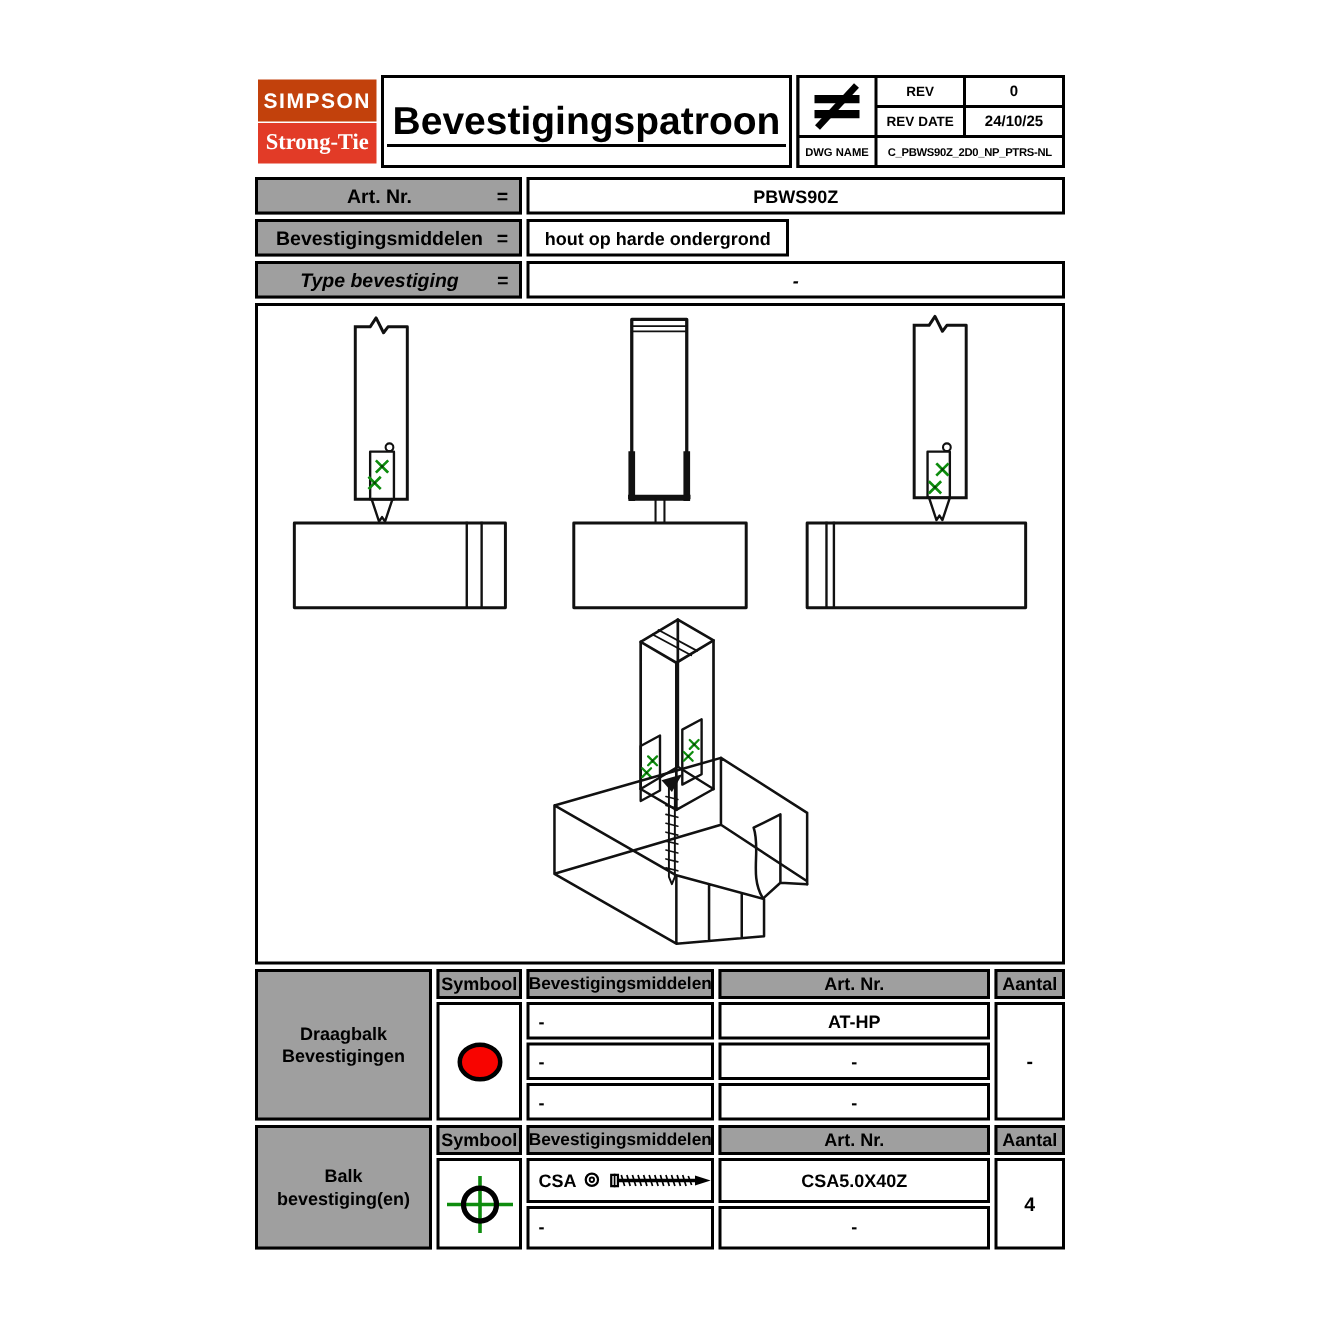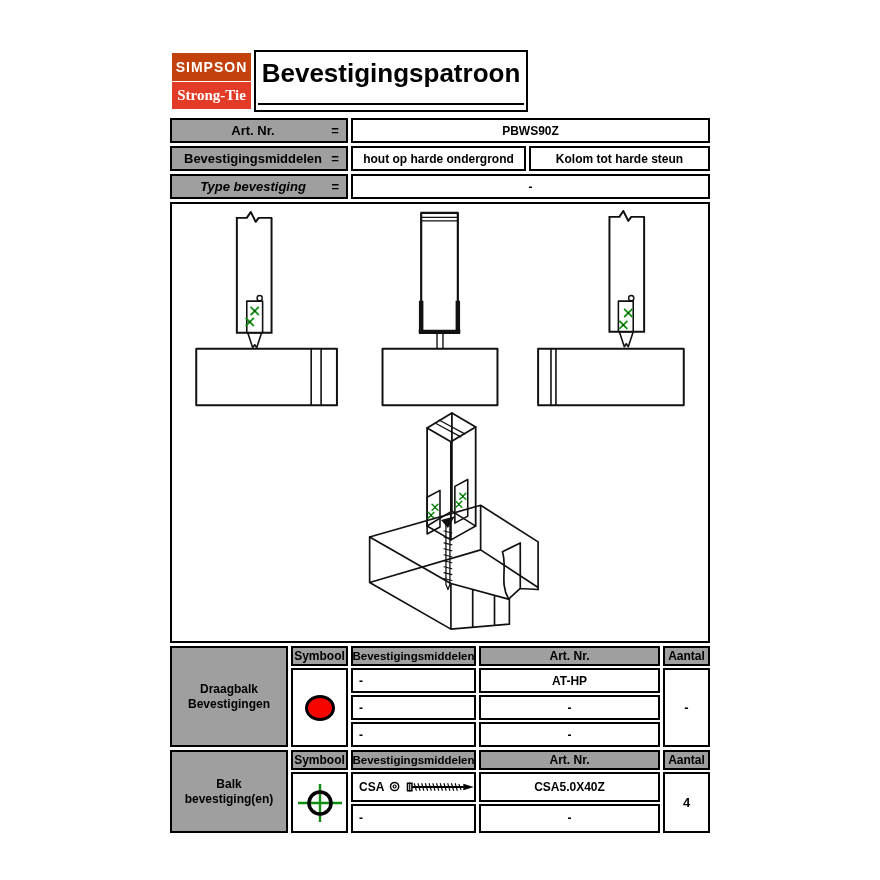--- a/index.html
+++ b/index.html
@@ -13,21 +13,21 @@
   .cellc{display:flex;align-items:center;justify-content:center;text-align:center;}
 
   
   .hdr{position:absolute;left:0;top:0;width:540px;height:62px;}
   .logo{position:absolute;left:2px;top:3px;width:79px;height:56px;display:flex;flex-direction:column;}
   .logo-top{flex:1;background:#c2410c;color:#fff;display:flex;align-items:center;justify-content:center;
             font-size:14px;letter-spacing:1px;margin-bottom:1px;}
   .logo-bot{flex:1;background:var(--brand-red);color:#fff;display:flex;align-items:center;justify-content:center;
             font-family:Liberation Serif, serif;font-size:15px;}
   .titlebox{position:absolute;left:84px;top:0;width:274px;height:62px;}
-  .titlebox span{font-size:26px;border-bottom:2.5px solid #000;padding:0 4px 14px 4px;white-space:nowrap;}
+  .titlebox span{font-size:26px;border-bottom:2.5px solid #000;padding:0 4px 0 4px;white-space:nowrap;}
   .tb{position:absolute;left:361px;top:0;width:179px;height:62px;box-sizing:border-box;
       border:2px solid #000;background:#000;display:grid;gap:2px;
       grid-template-columns:50px 57px 1fr;grid-template-rows:1fr 1fr 1fr;}
   .tb>div{background:#fff;display:flex;align-items:center;justify-content:center;text-align:center;}
   .tb .sym{grid-column:1;grid-row:1/3;}
   .tb .lab{font-size:9px;}
   .tb .val{font-size:10px;}
   .tb .dwg-lab{font-size:7.5px;}
   .tb .dwg-val{grid-column:2/4;font-size:7.5px;letter-spacing:-0.2px;}
 
@@ -67,36 +67,49 @@
 <div class="sheet">
 
   <div class="hdr">
     <div class="logo">
       <div class="logo-top">SIMPSON</div>
       <div class="logo-bot">Strong-Tie</div>
     </div>
     <div class="titlebox box cellc">
       <span>Bevestigingspatroon</span>
     </div>
+    <div class="tb">
+      <div class="sym">
+        <svg width="40" height="34" viewBox="0 0 40 34">
+          <path d="M5,12 L35,12 M5,22 L35,22" stroke="#000" stroke-width="5.5" fill="none"></path>
+          <path d="M7,31 L33,3" stroke="#000" stroke-width="4.5" fill="none"></path>
+        </svg>
+      </div>
+      <div class="lab">REV</div>
+      <div class="val">0</div>
+      <div class="lab">REV DATE</div>
+      <div class="val">24/10/25</div>
+      <div class="dwg-lab">DWG NAME</div>
+      <div class="dwg-val">C_PBWS90Z_2D0_NP_PTRS-NL</div>
+    </div>
   </div>
 
   <div class="info-row r1">
     <div class="box lblcell">
       <span class="lbltxt">Art. Nr.</span>
       <span class="eq">=</span>
     </div>
     <div class="box cellc valcell">PBWS90Z</div>
   </div>
   <div class="info-row r2">
     <div class="box lblcell">
       <span class="lbltxt">Bevestigingsmiddelen</span>
       <span class="eq">=</span>
     </div>
     <div class="box cellc valcell">hout op harde ondergrond</div>
-    <div class="box cellc valcell">Kolom tot harde steun</div>
   </div>
   <div class="info-row r3">
     <div class="box lblcell">
       <span class="lbltxt">Type bevestiging</span>
       <span class="eq">=</span>
     </div>
     <div class="box cellc valcell">-</div>
   </div>
 
   <div class="draw box">

